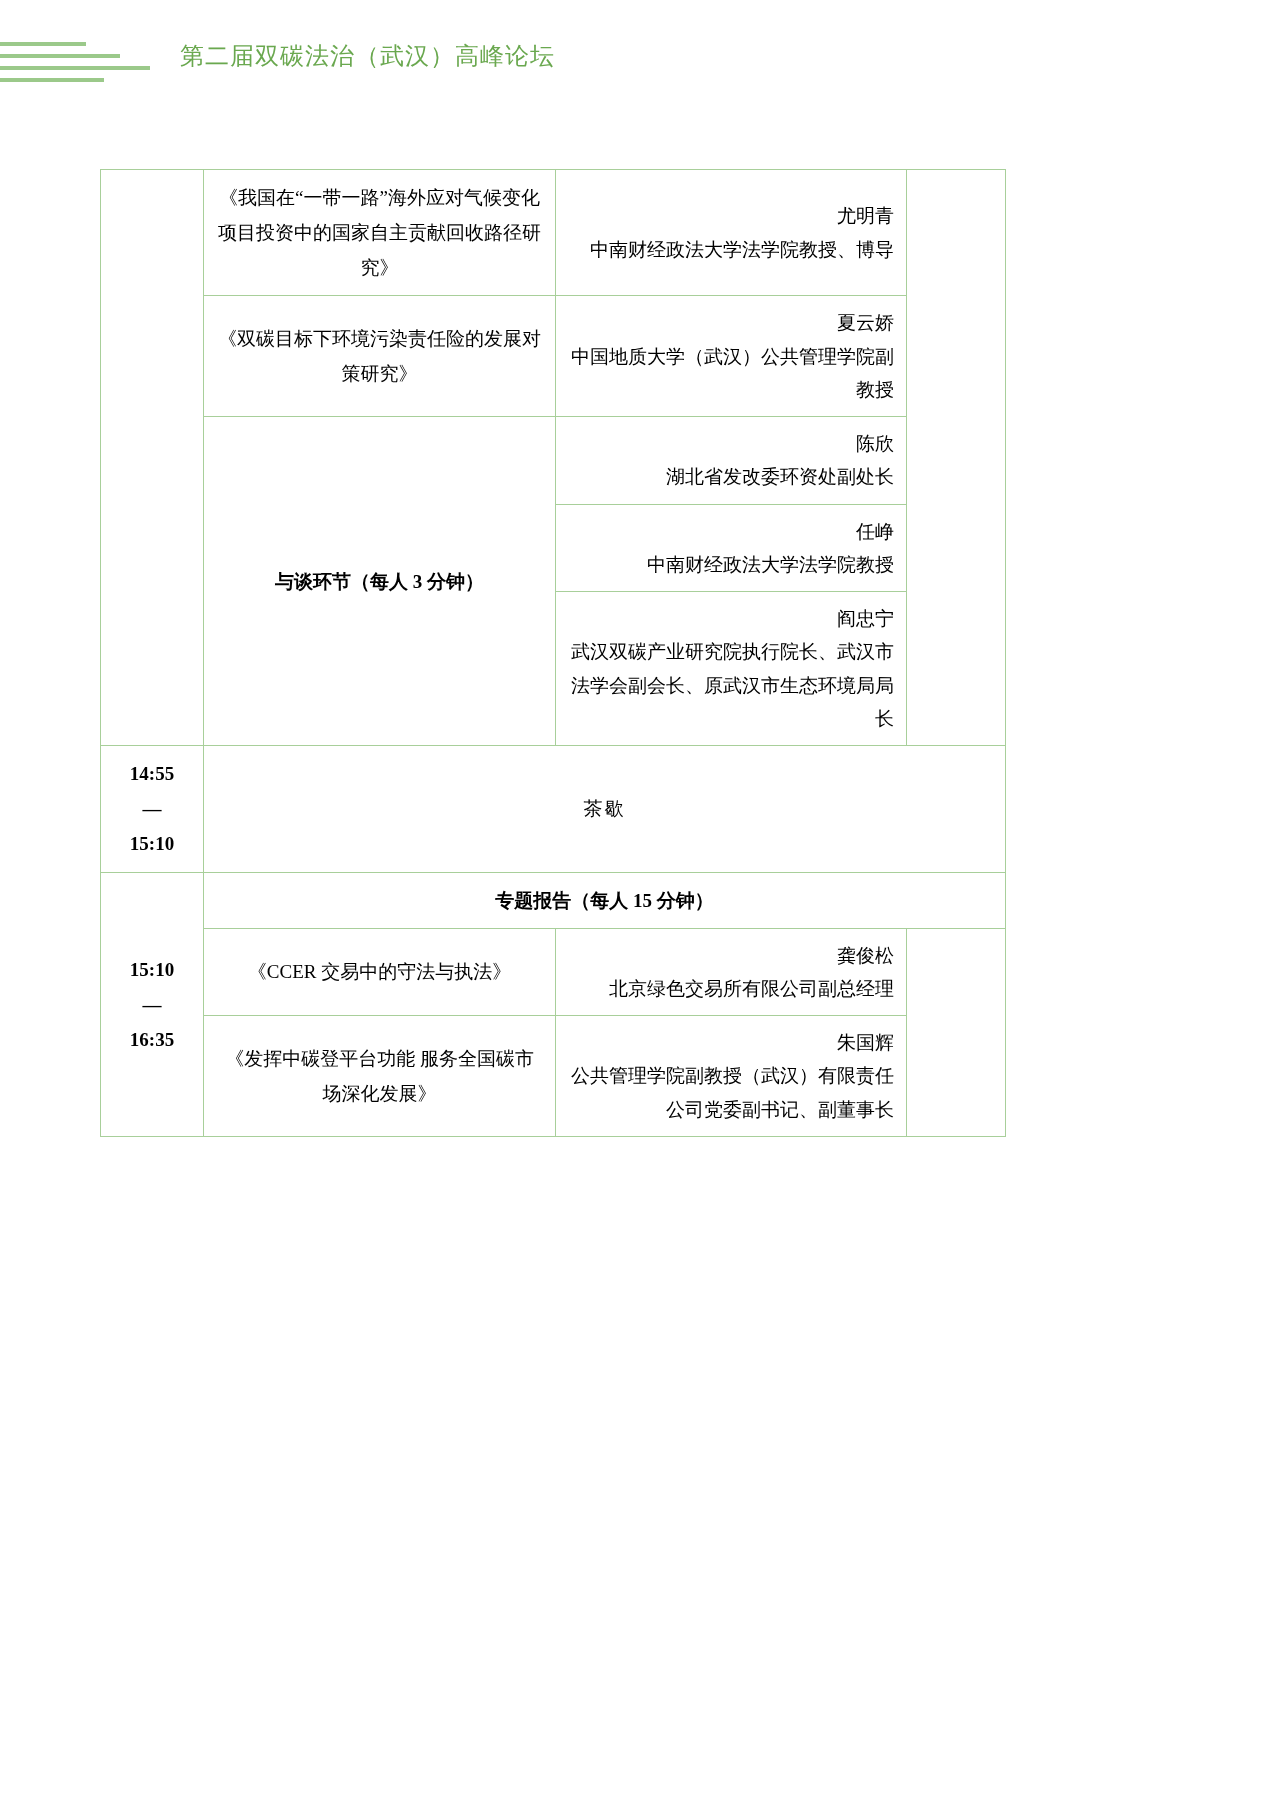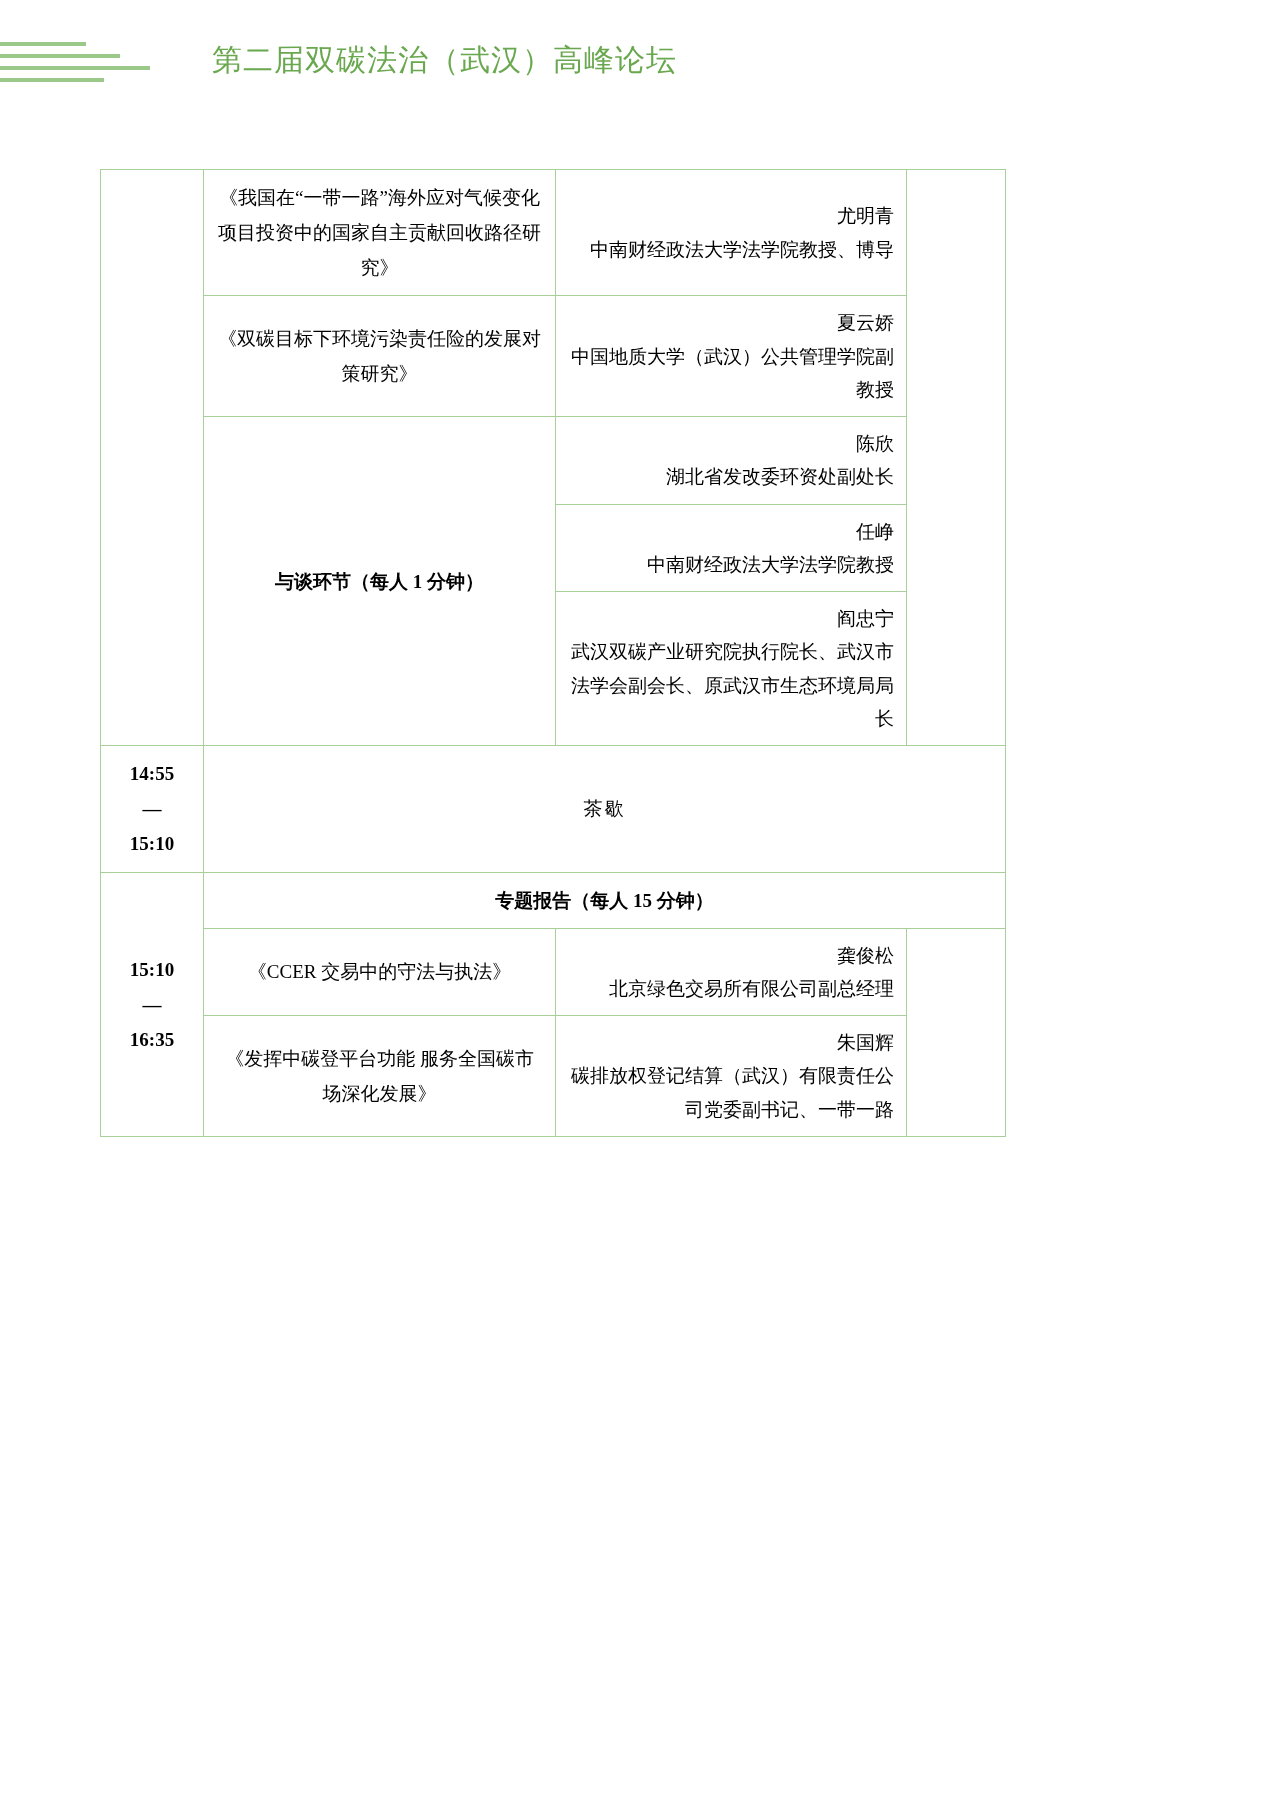--- a/index.html
+++ b/index.html
@@ -42,26 +42,25 @@
   }
   .header-logo .b1 { left: 0px;  top: 2px;  width: 86px; height: 4px; }
   .header-logo .b2 { left: 0px;  top: 14px; width: 120px; height: 4px; }
   .header-logo .b3 { left: 0px;  top: 26px; width: 150px; height: 4px; }
   .header-logo .b4 { left: 0px;  top: 38px; width: 104px; height: 4px; }
 
   .header-title {
     position: absolute;
     left: 180px;
     top: 0px;
-    font-size: 30px;
+    font-size: 24px;
     letter-spacing: 1px;
     color: #6aa84f;
     font-family: "Liberation Serif", "DejaVu Serif", serif;
     white-space: nowrap;
-    margin-left: 32px;
   }
 
   
   .table-wrap {
     position: absolute;
     left: 100px;
     top: 133px;
     width: 905px;
   }
   table.agenda {
@@ -164,21 +163,21 @@
 
         <tr>
           <td class="topic-text">《双碳目标下环境污染责任险的发展对策研究》</td>
           <td>
             <div class="person-name">夏云娇</div>
             <div class="person-title">中国地质大学（武汉）公共管理学院副教授</div>
           </td>
         </tr>
 
         <tr>
-          <td rowspan="3" class="topic-text bold">与谈环节（每人 1 分钟）</td>
+          <td rowspan="3" class="topic-text bold">与谈环节（每人 3 分钟）</td>
           <td>
             <div class="person-name">陈欣</div>
             <div class="person-title">湖北省发改委环资处副处长</div>
           </td>
         </tr>
         <tr>
           <td>
             <div class="person-name">任峥</div>
             <div class="person-title">中南财经政法大学法学院教授</div>
           </td>
@@ -214,21 +213,21 @@
             <div class="person-name">龚俊松</div>
             <div class="person-title">北京绿色交易所有限公司副总经理</div>
           </td>
           <td rowspan="2"></td>
         </tr>
 
         <tr>
           <td class="topic-text">《发挥中碳登平台功能  服务全国碳市场深化发展》</td>
           <td>
             <div class="person-name">朱国辉</div>
-            <div class="person-title">碳排放权登记结算（武汉）有限责任公司党委副书记、一带一路</div>
+            <div class="person-title">公共管理学院副教授（武汉）有限责任公司党委副书记、副董事长</div>
           </td>
         </tr>
       </tbody>
     </table>
   </div>
 
 
 </div>
 
 </body></html>

